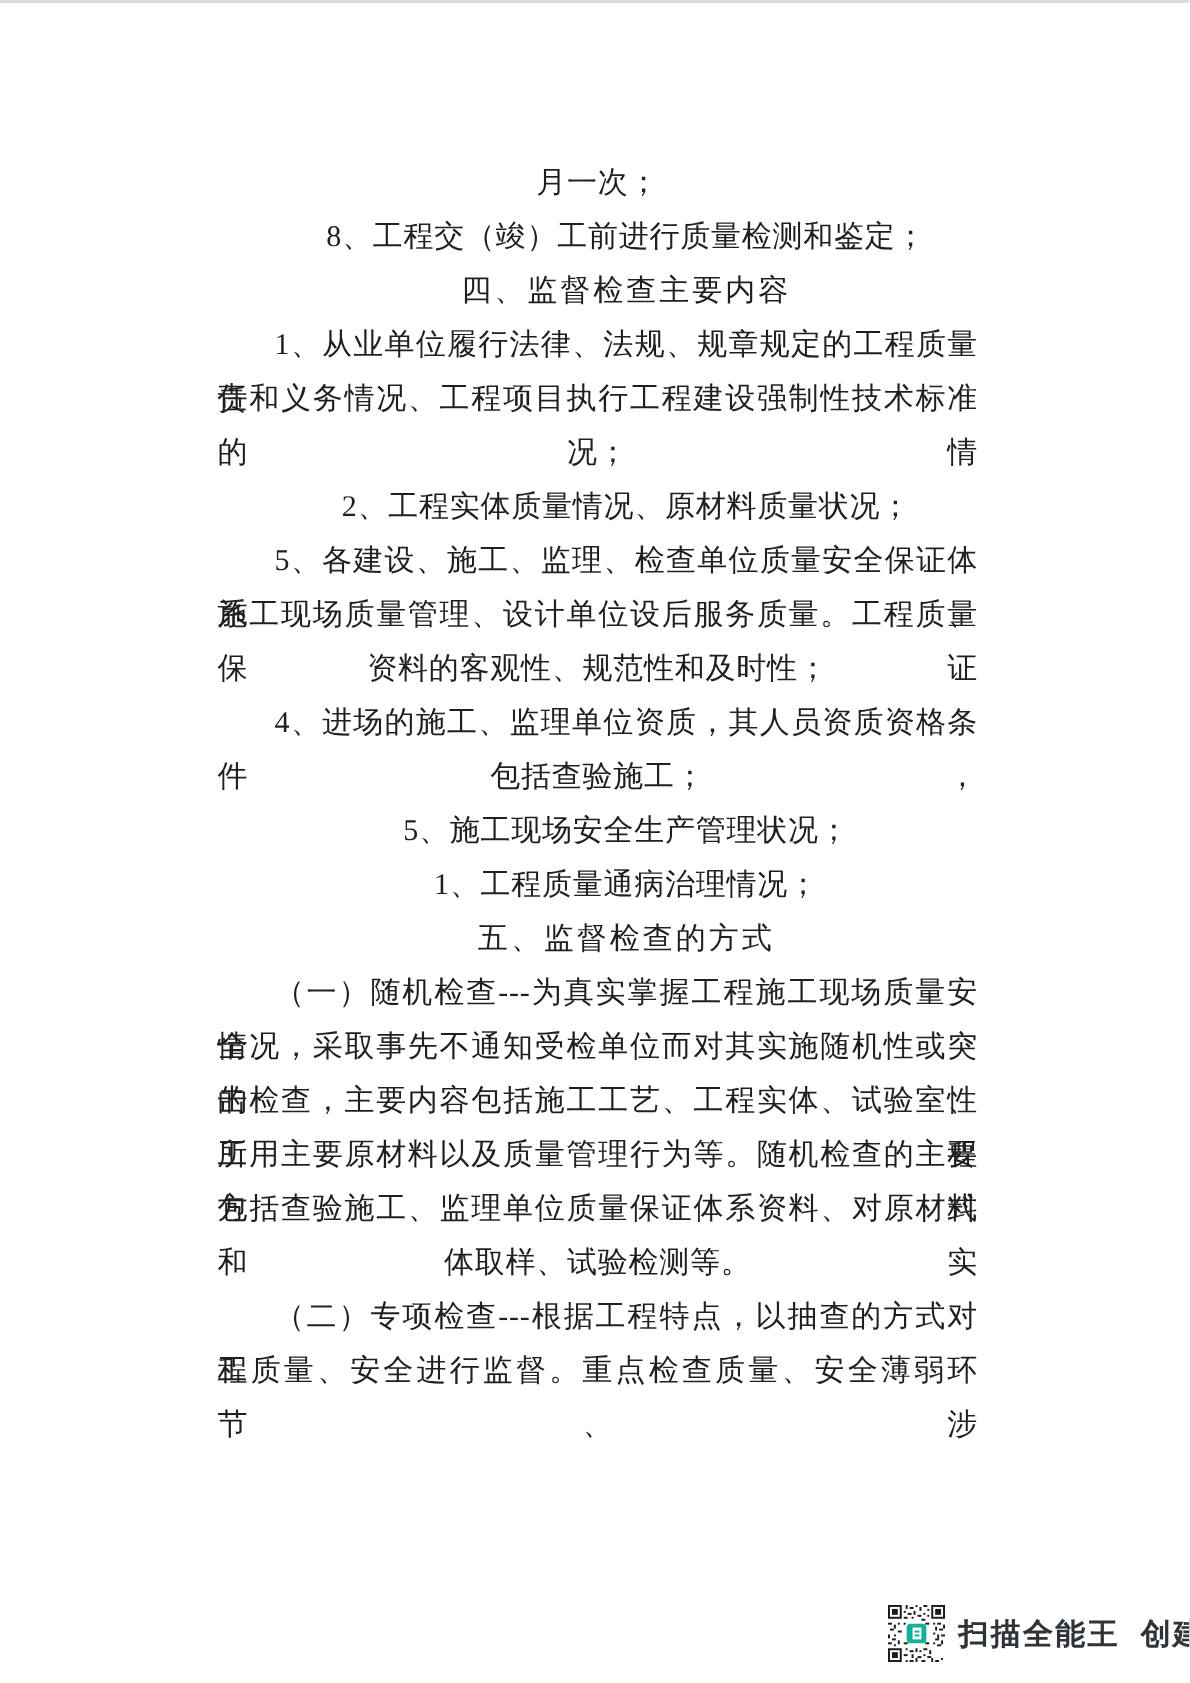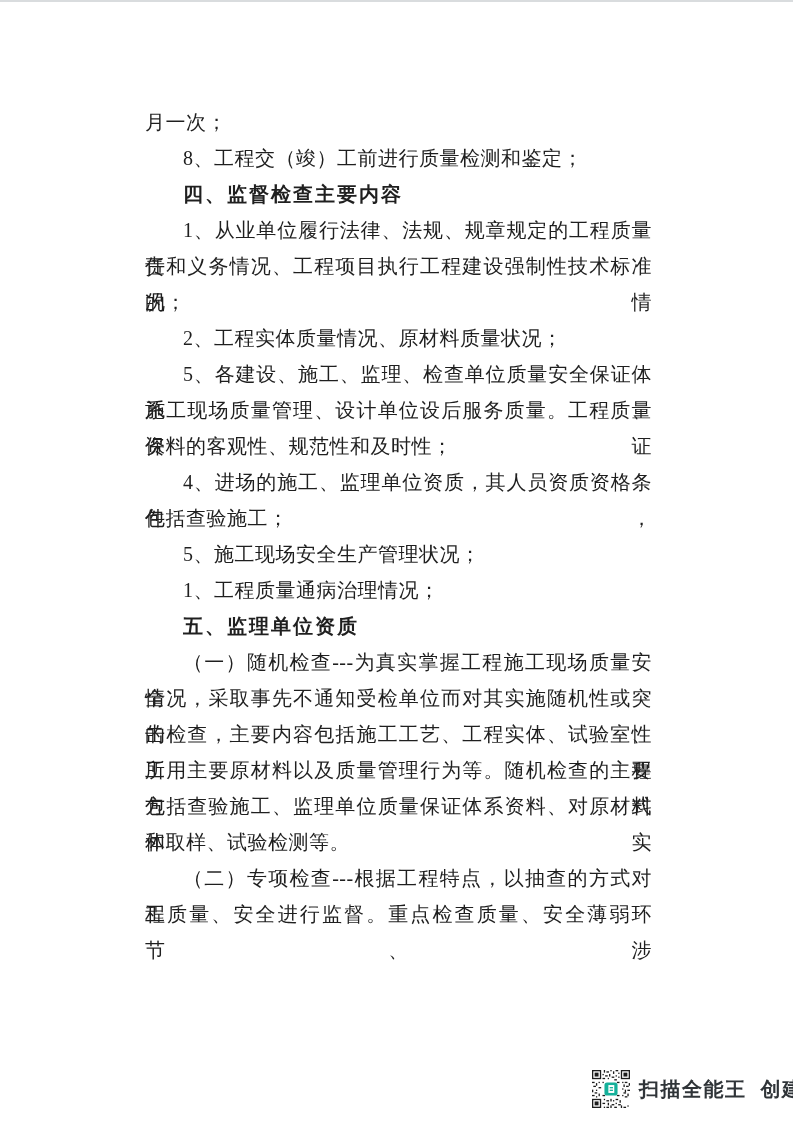--- a/index.html
+++ b/index.html
@@ -28,26 +28,27 @@
     top: 104px;
     width: 507px;
     font-size: 20px;
     line-height: 36px;
     color: #1f1f1f;
     letter-spacing: 0.5px;
   }
   .line {
     white-space: nowrap;
     height: 36px;
+    text-align: center;
   }
   .line.indent {
     text-indent: 38px;
   }
   .line.bold {
-    font-weight: bold;
+    font-weight: normal;
     letter-spacing: 2px;
   }
   .line.just {
     white-space: normal;
     text-align: justify;
     text-align-last: justify;
     text-justify: inter-character;
   }
   .watermark {
     position: absolute;
@@ -87,21 +88,21 @@
       <div class="line just">任和义务情况、工程项目执行工程建设强制性技术标准的情</div>
       <div class="line">况；</div>
       <div class="line indent">2、工程实体质量情况、原材料质量状况；</div>
       <div class="line indent just">5、各建设、施工、监理、检查单位质量安全保证体系、</div>
       <div class="line just">施工现场质量管理、设计单位设后服务质量。工程质量保证</div>
       <div class="line">资料的客观性、规范性和及时性；</div>
       <div class="line indent just">4、进场的施工、监理单位资质，其人员资质资格条件，</div>
       <div class="line">包括查验施工；</div>
       <div class="line indent">5、施工现场安全生产管理状况；</div>
       <div class="line indent">1、工程质量通病治理情况；</div>
-      <div class="line indent bold">五、监理单位资质</div>
+      <div class="line indent bold">五、监督检查的方式</div>
       <div class="line indent just">（一）随机检查---为真实掌握工程施工现场质量安全</div>
       <div class="line just">情况，采取事先不通知受检单位而对其实施随机性或突击性</div>
       <div class="line just">的检查，主要内容包括施工工艺、工程实体、试验室、工程</div>
       <div class="line just">所用主要原材料以及质量管理行为等。随机检查的主要方式</div>
       <div class="line just">包括查验施工、监理单位质量保证体系资料、对原材料和实</div>
       <div class="line">体取样、试验检测等。</div>
       <div class="line indent just">（二）专项检查---根据工程特点，以抽查的方式对工</div>
       <div class="line just">程质量、安全进行监督。重点检查质量、安全薄弱环节、涉</div>
     </div>
 

